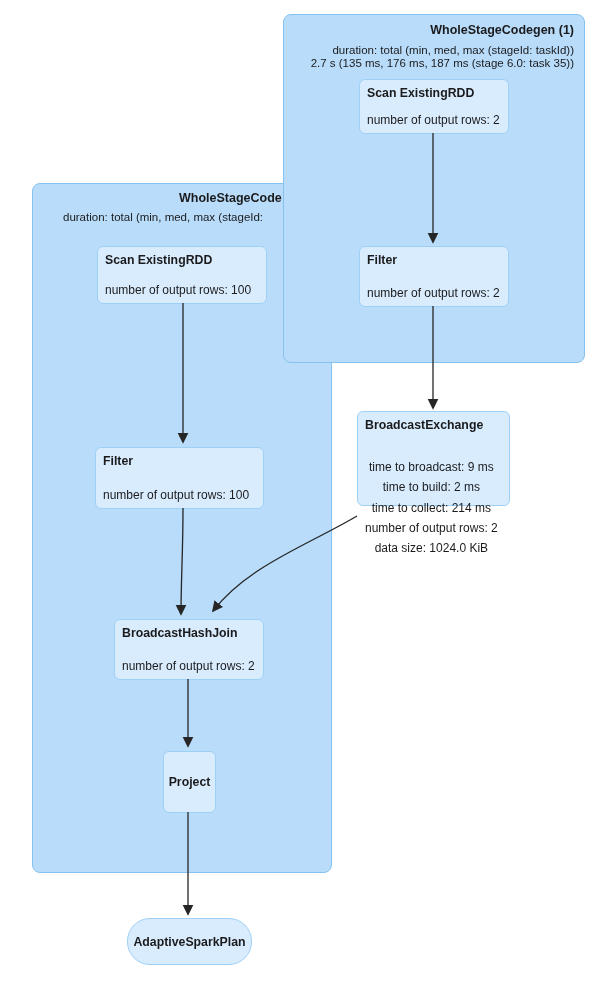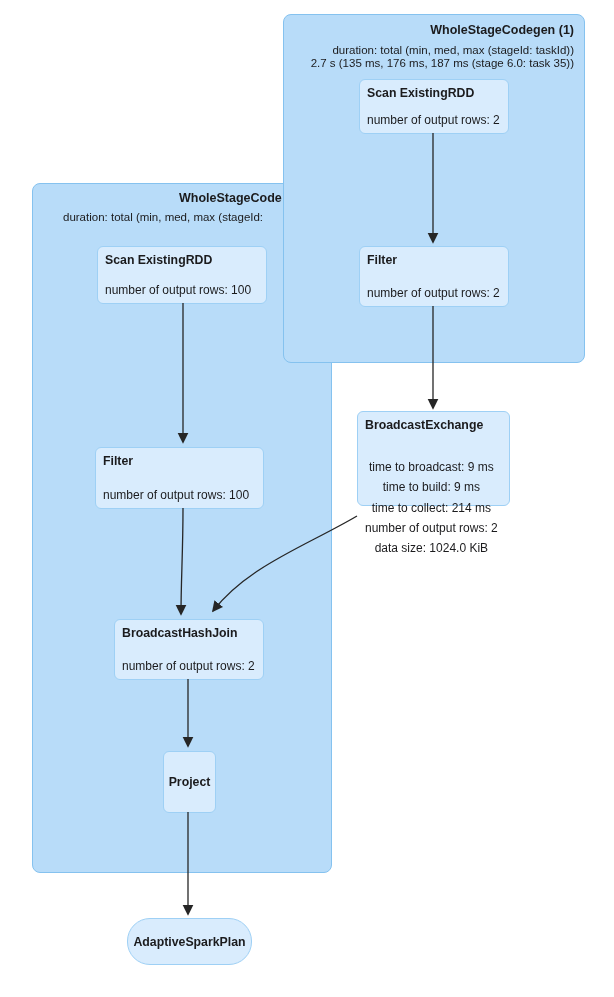--- a/index.html
+++ b/index.html
@@ -106,21 +106,21 @@
     <div class="node n-filter1">
       <div class="node-title">Filter</div>
       <div class="node-metric">number of output rows: 2</div>
     </div>
   </div>
 
   <div class="node n-be">
     <div class="node-title">BroadcastExchange</div>
     <div class="metrics-list">
       <div>time to broadcast: 9 ms</div>
-      <div>time to build: 9 ms</div>
+      <div>time to build: 2 ms</div>
       <div>time to collect: 214 ms</div>
       <div>number of output rows: 2</div>
       <div>data size: 1024.0 KiB</div>
     </div>
   </div>
 
   <div class="node node-center n-asp">
     <span>AdaptiveSparkPlan</span>
   </div>
 

